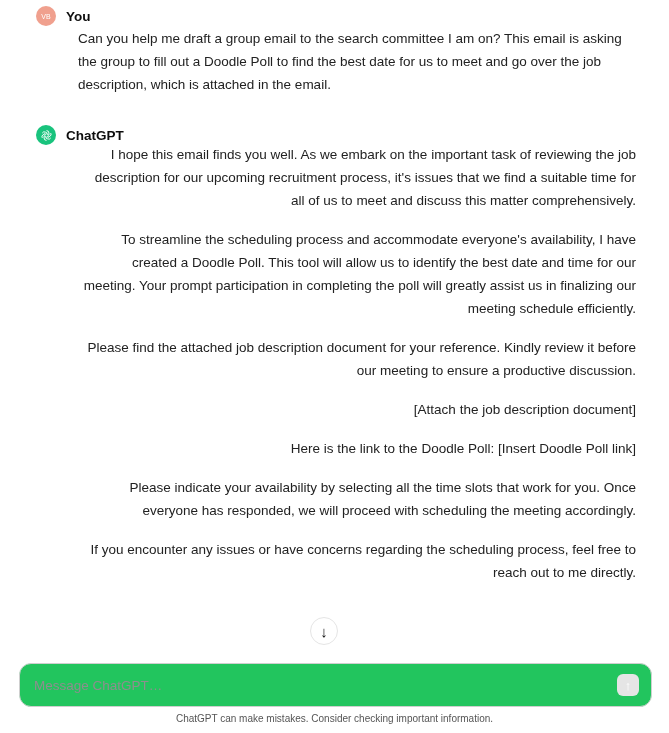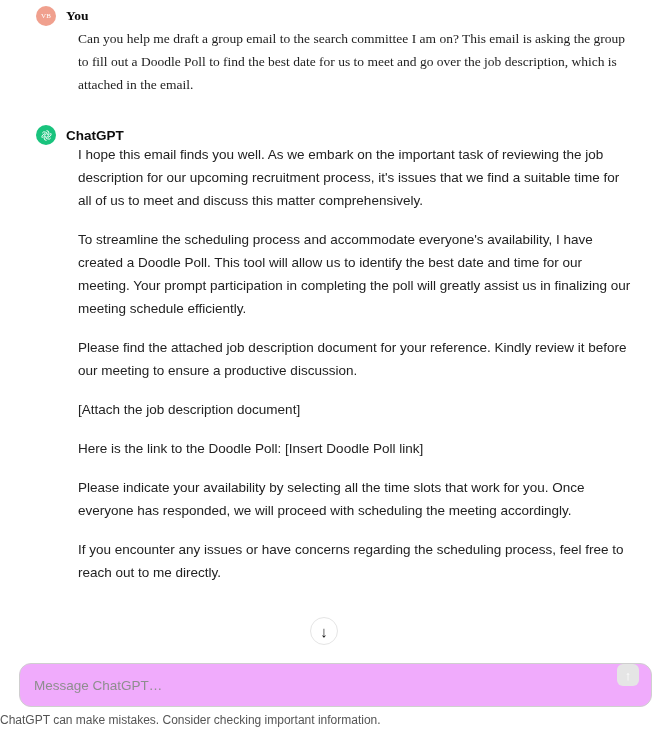--- a/index.html
+++ b/index.html
@@ -7,30 +7,30 @@
   body { font-family: "Liberation Sans", sans-serif; color: #0d0d0d; position: relative; }
   .thread { position: absolute; left: 0; top: 0; width: 669px; height: 664px; overflow: hidden; }
   .msg { position: absolute; left: 36px; width: 600px; }
   .msg-head { display: flex; align-items: center; height: 20px; }
   .avatar { width: 20px; height: 20px; border-radius: 50%; display: flex; align-items: center; justify-content: center; flex: none; }
   .avatar-user { background: #f0a08e; color: #fff; font-size: 7px; letter-spacing: 0.2px; }
   .avatar-bot { background: #19c37d; }
   .author { margin-left: 10px; font-weight: bold; font-size: 13.5px; color: #0d0d0d; }
   .body { margin-left: 30px; font-size: 13.5px; line-height: 23px; color: #222; }
   .body p { margin: 0 0 16px 12px; }
-  .user-msg { top: 6px; font-family: Liberation Serif, serif; }
+  .user-msg { top: 6px; }
   .user-msg .body { margin-top: 1px; }
-  .bot-msg { top: 125px; }
+  .bot-msg { top: 125px; text-align: right; }
   .bot-msg .body { margin-top: -2px; }
   .scroll-btn { position: absolute; left: 310px; top: 617px; width: 28px; height: 28px; border-radius: 50%; background: #fff; border: 1px solid #e5e5e5; display: flex; align-items: center; justify-content: center; color: #0d0d0d; font-size: 15px; cursor: pointer; }
-  .composer { position: absolute; left: 19px; top: 663px; width: 633px; height: 44px; border: 1px solid #cfcfcf; border-radius: 12px; background: #f0abfc; display: flex; }
+  .composer { position: absolute; left: 19px; top: 663px; width: 633px; height: 44px; border: 1px solid #cfcfcf; border-radius: 12px; background: #22c55e; display: flex; align-items: center; }
   .composer input { border: none; outline: none; background: transparent; flex: 1; font-family: "Liberation Sans", sans-serif; font-size: 13.5px; padding-left: 14px; color: #0d0d0d; }
   .composer input::placeholder { color: #8e8e8e; }
   .send-btn { width: 22px; height: 22px; border-radius: 6px; background: #e5e5e5; margin-right: 12px; display: flex; align-items: center; justify-content: center; color: #fff; font-size: 13px; cursor: pointer; }
-  .disclaimer { position: absolute; left: 0; top: 713px; width: 669px; font-size: 12px; color: #555; }
+  .disclaimer { position: absolute; left: 0; top: 713px; width: 669px; text-align: center; font-size: 10px; color: #555; }
 </style>
 </head>
 <body>
 
 <div class="thread">
   <div class="msg user-msg">
     <div class="msg-head">
       <div class="avatar avatar-user">VB</div>
       <span class="author">You</span>
     </div>

